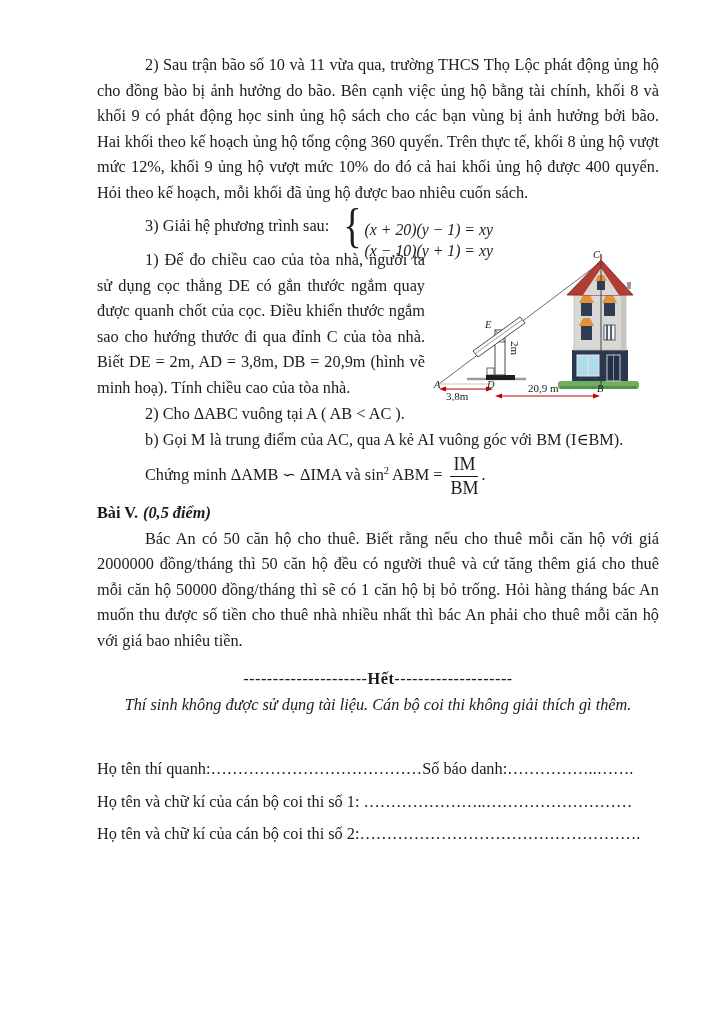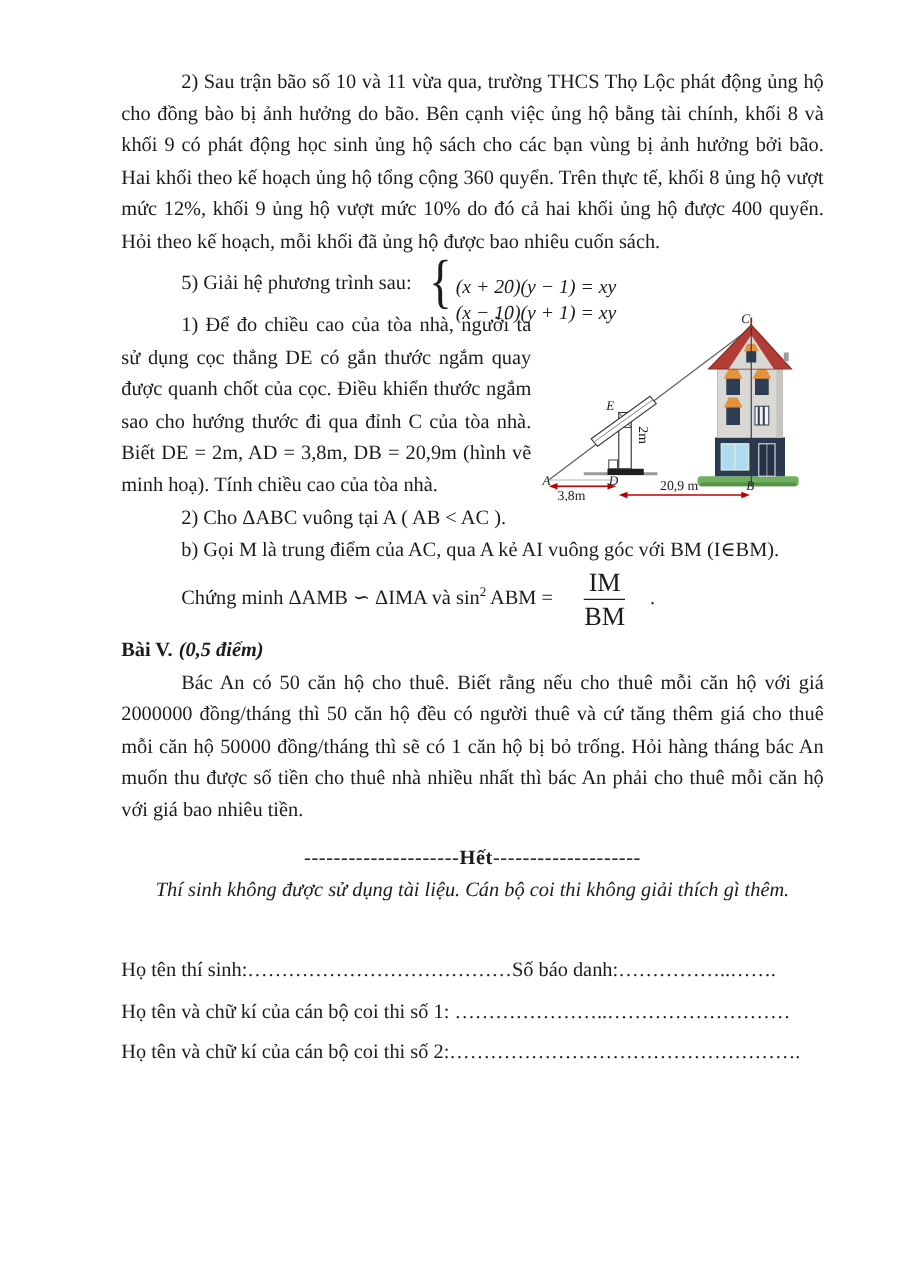--- a/index.html
+++ b/index.html
@@ -29,41 +29,41 @@
   .fig-wrap { overflow:visible; }
   .fig-wrap::after { content:""; display:block; clear:both; }
   svg.figure { float:right; margin:2px 0 0 6px; }
   svg .lbl { font-style:italic; font-size:10.5px; fill:#22242c; }
   svg .dim { font-size:11px; fill:#1b1b1b; }
 
   
   .proof-line { margin-left:48px; margin-top:2px; margin-bottom:2px; white-space:nowrap; }
   .proof-line sup { font-size:10.5px; }
   .proof-line .mid { margin:0 5px 0 3px; }
-  .frac { display:inline-block; text-align:center; vertical-align:middle; font-size:21px; line-height:1.15; margin:0 20px; }
+  .frac { display:inline-block; text-align:center; vertical-align:middle; font-size:18px; line-height:1.15; margin:0 3px; }
   .frac .num { display:block; border-bottom:1.2px solid #1b1b1b; padding:0 3px 1px; }
   .frac .den { display:block; padding-top:1px; }
 
   
   .center { text-align:center; }
   .het { margin-top:13px; letter-spacing:0.5px; }
   .notice { font-style:italic; }
   .sig { margin-top:7px; }
   .sig1 { margin-top:39px; }
 </style>
 </head>
 <body>
 
 <div class="page">
   <div class="content">
 
     <p class="just indent">2) Sau trận bão số 10 và 11 vừa qua, trường THCS Thọ Lộc phát động ủng hộ cho đồng bào bị ảnh hưởng do bão. Bên cạnh việc ủng hộ bằng tài chính, khối 8 và khối 9 có phát động học sinh ủng hộ sách cho các bạn vùng bị ảnh hưởng bởi bão. Hai khối theo kế hoạch ủng hộ tổng cộng 360 quyển. Trên thực tế, khối 8 ủng hộ vượt mức 12%, khối 9 ủng hộ vượt mức 10% do đó cả hai khối ủng hộ được 400 quyển. Hỏi theo kế hoạch, mỗi khối đã ủng hộ được bao nhiêu cuốn sách.</p>
 
     <div class="eq-row">
-      <span class="eq-label">5) Giải hệ phương trình sau:</span>
+      <span class="eq-label">3) Giải hệ phương trình sau:</span>
       <span class="brace">{</span>
       <span class="eq-lines">
         <span class="eq-line">(x + 20)(y − 1) = xy</span>
         <span class="eq-line">(x − 10)(y + 1) = xy</span>
       </span>
     </div>
 
 
     <div class="fig-wrap">
       <svg class="figure" viewBox="0 0 228 152" width="228" height="152">
@@ -145,18 +145,18 @@
 
 
     <p class="heading"><span>Bài V.</span><span class="pts">(0,5 điểm)</span></p>
 
     <p class="just indent">Bác An có 50 căn hộ cho thuê. Biết rằng nếu cho thuê mỗi căn hộ với giá 2000000 đồng/tháng thì 50 căn hộ đều có người thuê và cứ tăng thêm giá cho thuê mỗi căn hộ 50000 đồng/tháng thì sẽ có 1 căn hộ bị bỏ trống. Hỏi hàng tháng bác An muốn thu được số tiền cho thuê nhà nhiều nhất thì bác An phải cho thuê mỗi căn hộ với giá bao nhiêu tiền.</p>
 
     <p class="center het"><span>---------------------</span><b>Hết</b><span>--------------------</span></p>
 
     <p class="center notice">Thí sinh không được sử dụng tài liệu. Cán bộ coi thi không giải thích gì thêm.</p>
 
-    <p class="sig sig1">Họ tên thí sinh:…………………………………Số báo danh:……………..…….</p>
+    <p class="sig sig1">Họ tên thí quanh:…………………………………Số báo danh:……………..…….</p>
     <p class="sig">Họ tên và chữ kí của cán bộ coi thi số 1: …………………..………………………</p>
     <p class="sig">Họ tên và chữ kí của cán bộ coi thi số 2:…………………………………………….</p>
 
   </div>
 </div>
 
 </body></html>

